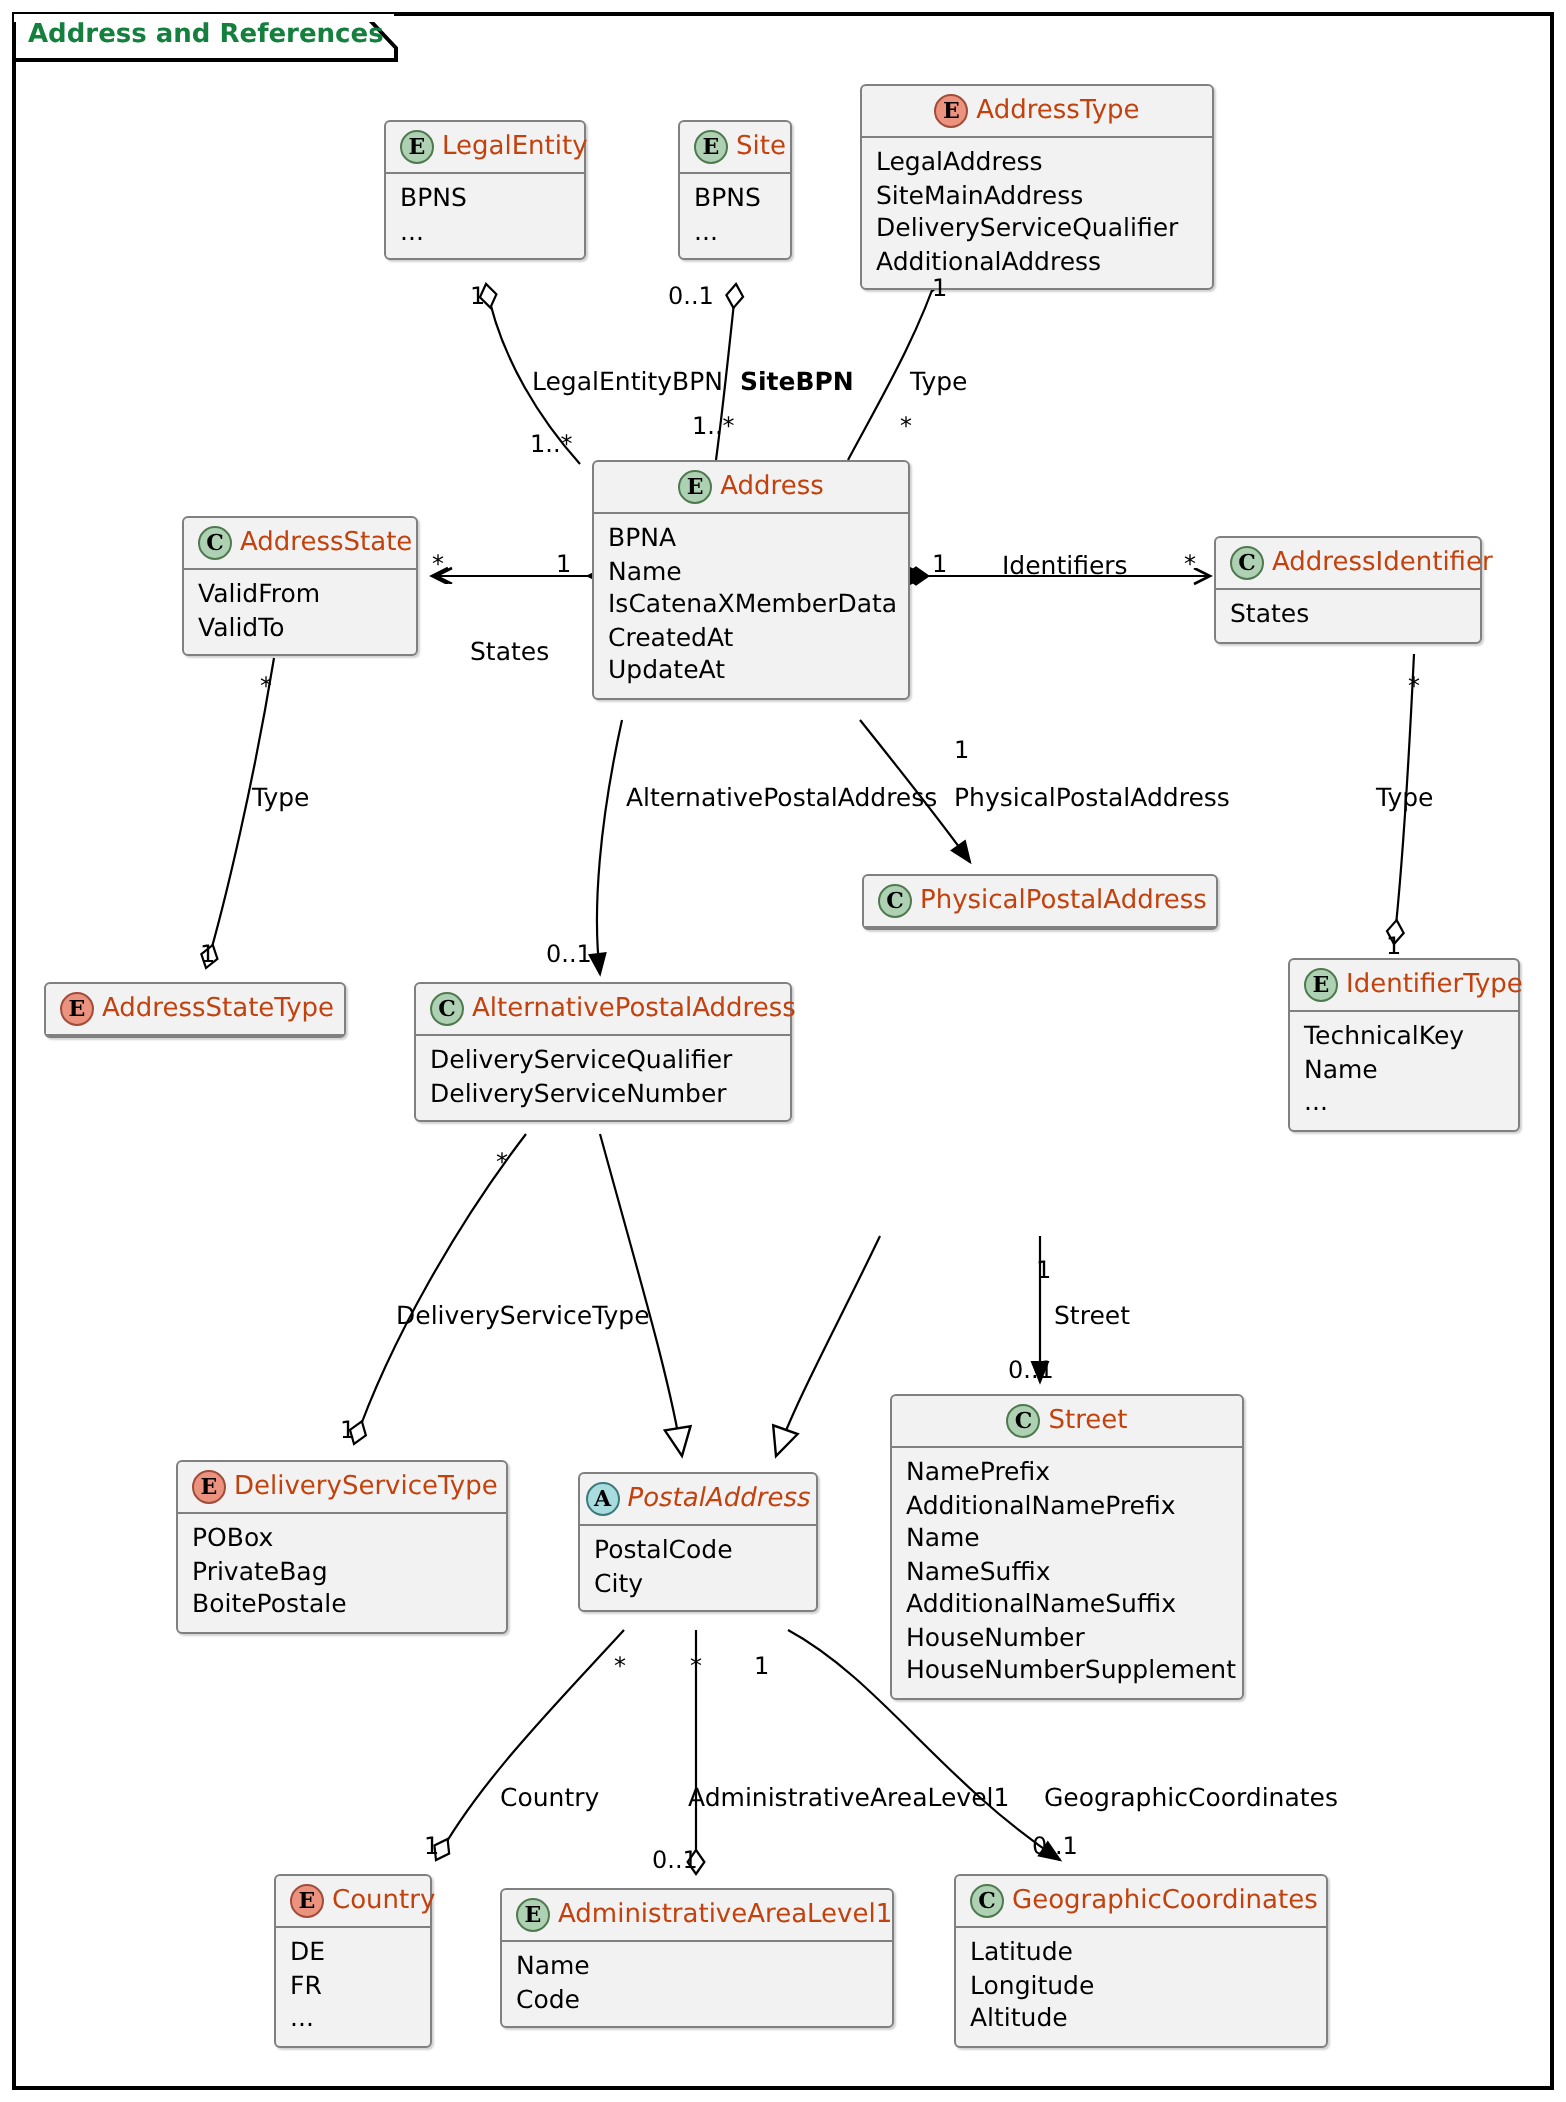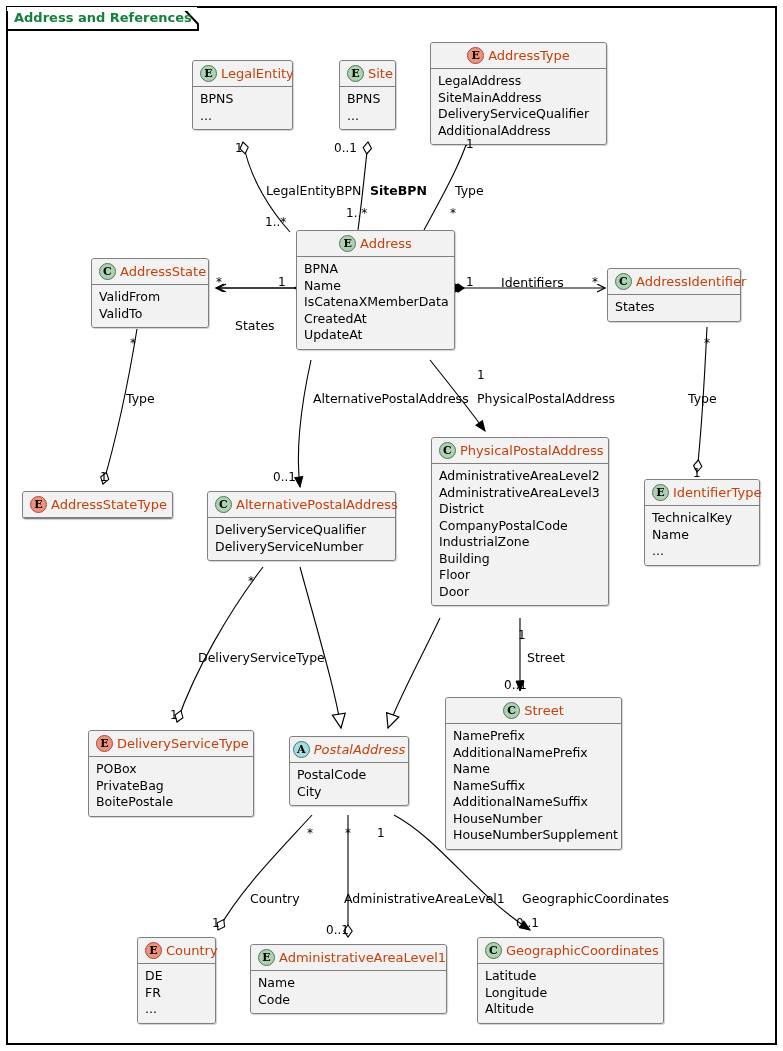--- a/index.html
+++ b/index.html
@@ -286,30 +286,20 @@
         </div>
         <div class="uml-body">
           <div class="uml-attr">DeliveryServiceQualifier</div>
           <div class="uml-attr">DeliveryServiceNumber</div>
         </div>
       </div>
       <div class="uml-class" style="left: 431px; top: 437px; width: 178px;">
         <div class="uml-header left">
           <span class="stereo-icon cls-green">C</span>
           <span class="uml-title">PhysicalPostalAddress</span>
-        </div>
-        <div class="uml-body">
-          <div class="uml-attr">AdministrativeAreaLevel2</div>
-          <div class="uml-attr">AdministrativeAreaLevel3</div>
-          <div class="uml-attr">District</div>
-          <div class="uml-attr">CompanyPostalCode</div>
-          <div class="uml-attr">IndustrialZone</div>
-          <div class="uml-attr">Building</div>
-          <div class="uml-attr">Floor</div>
-          <div class="uml-attr">Door</div>
         </div>
       </div>
       <div class="uml-class" style="left: 644px; top: 479px; width: 116px;">
         <div class="uml-header left">
           <span class="stereo-icon enum-green">E</span>
           <span class="uml-title">IdentifierType</span>
         </div>
         <div class="uml-body">
           <div class="uml-attr">TechnicalKey</div>
           <div class="uml-attr">Name</div>

